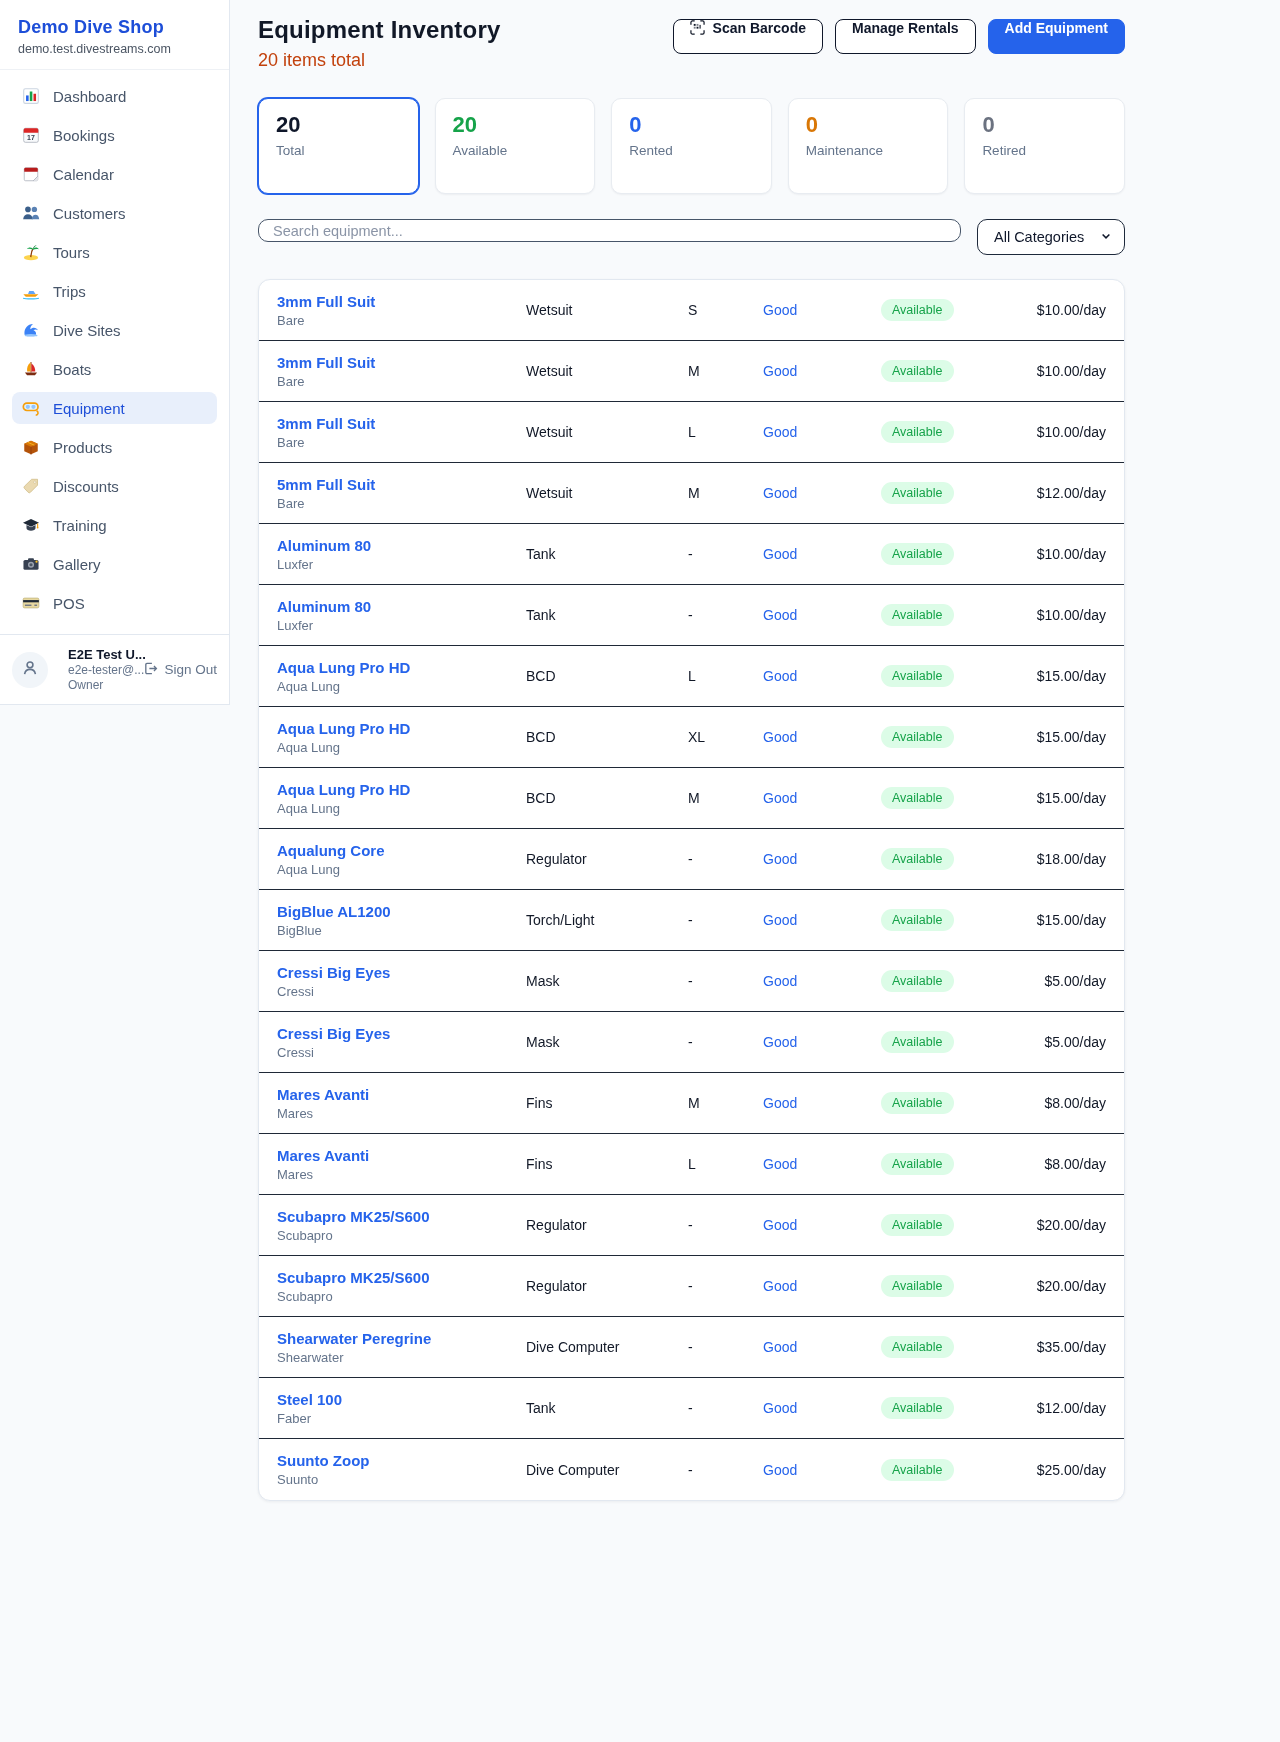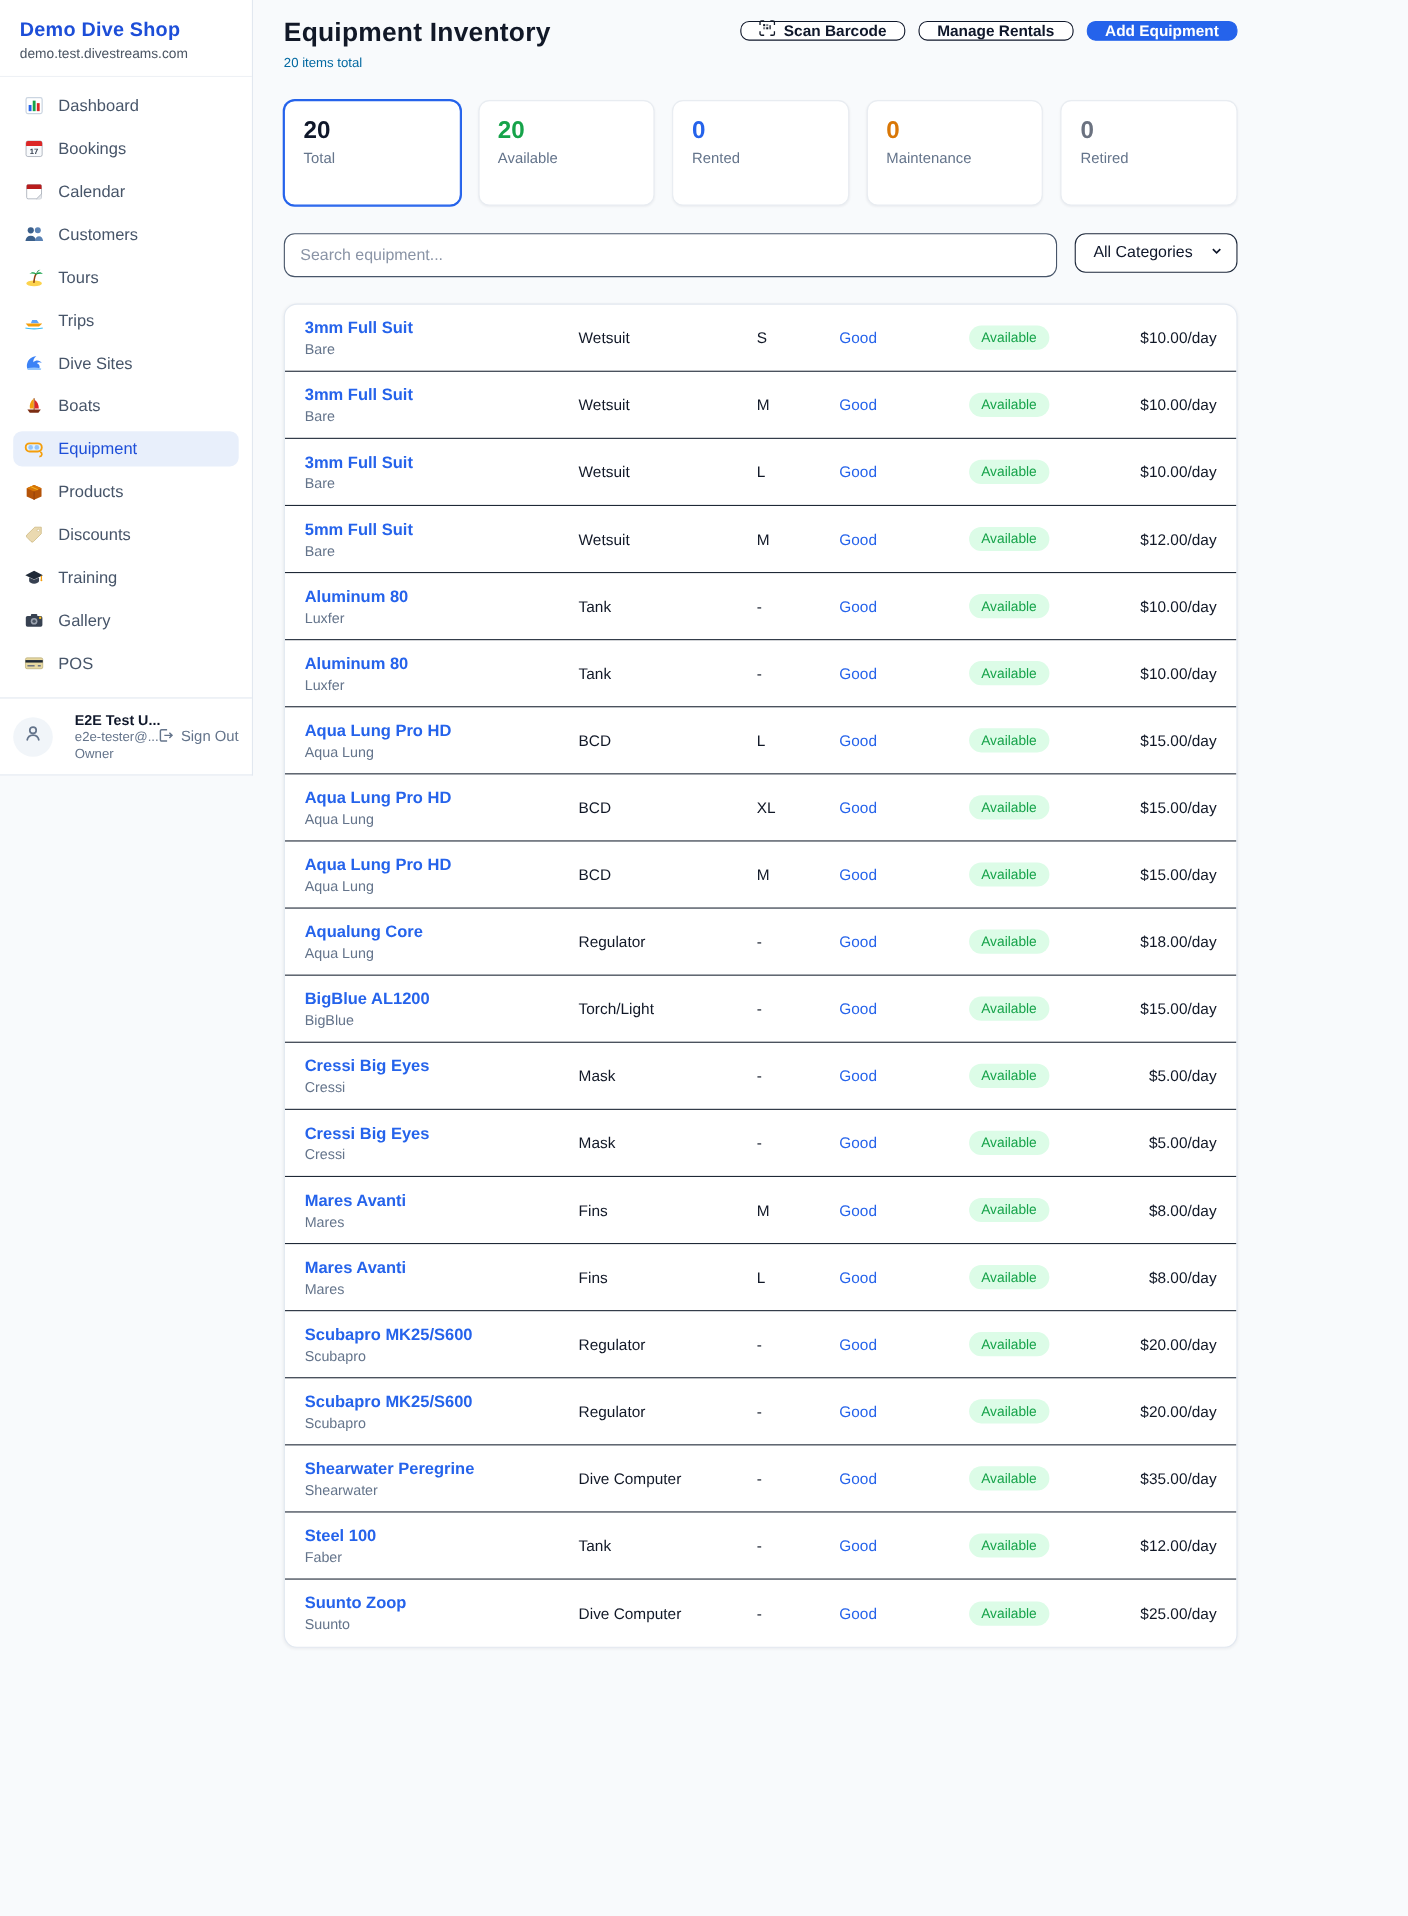--- a/index.html
+++ b/index.html
@@ -27,39 +27,39 @@
   .user-name { font-size:13px; font-weight:700; color:#0f172a; white-space:nowrap; }
   .user-email, .user-role { font-size:12px; color:#64748b; margin-top:1px; white-space:nowrap; }
   .sign-out { margin-left:auto; display:flex; align-items:center; gap:6px; color:#64748b;
               font-size:13.5px; cursor:pointer; white-space:nowrap; }
   .sign-out svg { width:15px; height:15px; }
 
   
   .main { position:absolute; left:258px; top:0; width:867px; }
   .page-header { margin-top:16px; display:flex; align-items:flex-start; justify-content:space-between; }
   .page-title { font-size:24px; font-weight:800; color:#111827; letter-spacing:.2px; }
-  .page-subtitle { font-size:12px; color:#0369a1; margin-top:6px; }
+  .page-subtitle { font-size:18px; color:#c2410c; margin-top:6px; }
   .actions { display:flex; gap:12px; margin-top:3px; }
-  .btn { display:inline-flex; align-items:flex-end; gap:8px; height:18px; padding:0 16px;
+  .btn { display:inline-flex; align-items:flex-start; gap:8px; height:35px; padding:0 16px;
          border-radius:8px; font-size:14px; font-weight:600; cursor:pointer; white-space:nowrap; }
   .btn-outline { background:#fff; border:1px solid #0f172a; color:#0f172a; }
   .btn-primary { background:#2563eb; border:1px solid #2563eb; color:#fff; }
   .btn svg { width:15px; height:15px; }
 
   
   .stats { display:flex; gap:16px; margin-top:27px; }
   .stat-card { flex:1; background:#fff; border:1px solid #e8ecf1; border-radius:10px;
                box-shadow:0 1px 2px rgba(15,23,42,.05); padding:13px 17px; height:96px; cursor:pointer; }
   .stat-card.selected { border-color:#2563eb; box-shadow:0 0 0 1px #2563eb; }
   .stat-value { font-size:22px; font-weight:800; }
   .stat-label { font-size:13.5px; color:#64748b; margin-top:5px; }
 
   
   .filter-row { display:flex; gap:16px; margin-top:25px; }
-  .search-input { flex:1; height:40px; border:1px solid #475569; border-radius:10px; background:#fff;
+  .search-input { flex:1; height:23px; border:1px solid #475569; border-radius:10px; background:#fff;
                   padding:0 14px; font-size:14.5px; font-family:"Liberation Sans",sans-serif; color:#0f766e; outline:none; }
   .search-input::placeholder { color:#8a94a6; }
   .select { width:148px; height:36px; border:1px solid #1e293b; border-radius:10px; background:#fff;
             display:flex; align-items:center; justify-content:space-between; padding:0 12px 0 16px;
             font-size:14.5px; color:#0f172a; cursor:pointer;gap:11px; }
   .select svg { width:12px; height:12px; }
 
   
   .table-card { margin-top:24px; background:#fff; border:1px solid #e2e8f0; border-radius:12px;
                 box-shadow:0 1px 3px rgba(15,23,42,.06); overflow:hidden; }

